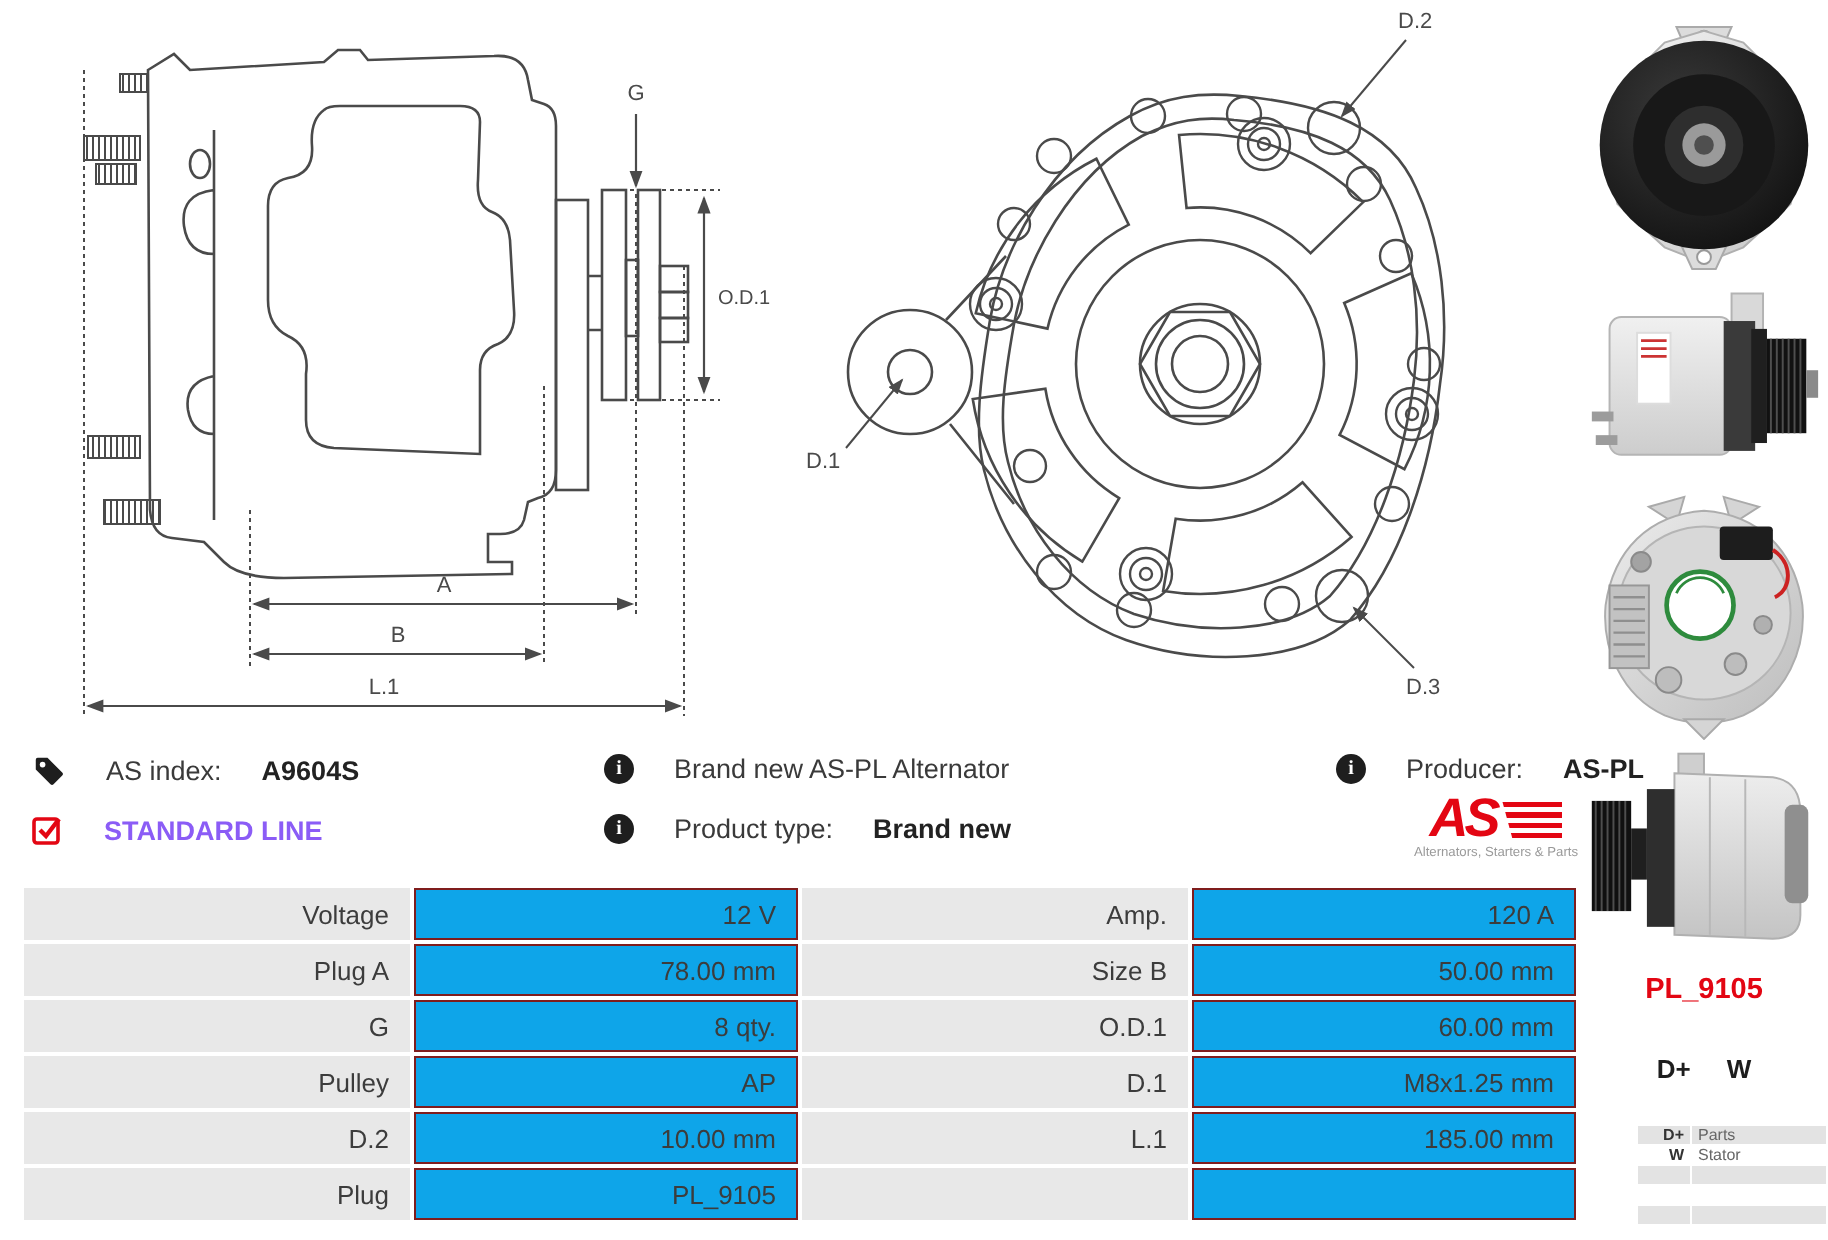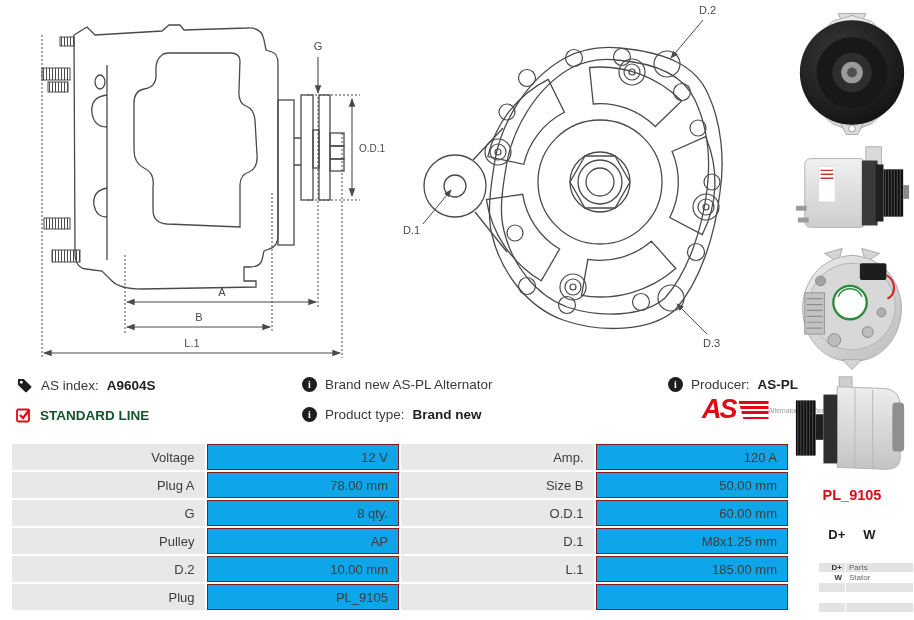--- a/index.html
+++ b/index.html
@@ -1,27 +1,27 @@
 <!DOCTYPE html>
 <html><head>
 <meta charset="utf-8">
 <style>
   html,body{margin:0;padding:0;background:#fff;}
   #page{position:relative;width:914px;height:620px;background:#fff;overflow:hidden;
         font-family:"Liberation Sans",sans-serif;color:#3c3c3c;}
   .abs{position:absolute;}
   
-  .info-row{position:absolute;display:flex;align-items:center;gap:8px;font-size:13.5px;color:#3a3a3a;white-space:nowrap;}
+  .info-row{position:absolute;display:flex;align-items:center;gap:20px;font-size:13.5px;color:#3a3a3a;white-space:nowrap;}
   .b{font-weight:bold;color:#222;text-align:center;}
-  .red{color:#14532d;}
+  .red{color:#8b5cf6;}
   .info-dot{width:15px;height:15px;border-radius:50%;background:#1e1e1e;color:#fff;
             display:inline-flex;align-items:center;justify-content:center;
             font-size:10px;font-weight:bold;font-family:"Liberation Serif",serif;flex:none;}
   
-  .as-logo{position:absolute;left:702px;top:398px;width:92px;display:flex;flex-direction:row;align-items:center;}
+  .as-logo{position:absolute;left:702px;top:398px;width:92px;display:flex;flex-direction:column;align-items:center;}
   .as-logo-row{display:flex;align-items:flex-end;}
   .as-text{font-style:italic;font-weight:bold;font-size:27px;line-height:0.85;color:#e30613;letter-spacing:-2px;}
   .as-stripes{width:30px;height:20px;margin-left:3px;
      background:repeating-linear-gradient(#e30613 0 2.6px,transparent 2.6px 5.2px);
      clip-path:polygon(0 0,100% 0,100% 100%,18% 100%);}
   .as-caption{font-size:6.6px;color:#9a9a9a;margin-top:2px;white-space:nowrap;}
   
   table.spec{position:absolute;left:10px;top:442px;width:780px;border-collapse:separate;border-spacing:2px;table-layout:fixed;}
   table.spec td{height:24px;font-size:13px;text-align:right;padding:0 10px 0 0;vertical-align:middle;color:#3c3c3c;}
   table.spec td.lbl{background:#e8e8e8;margin-left:42px;}

